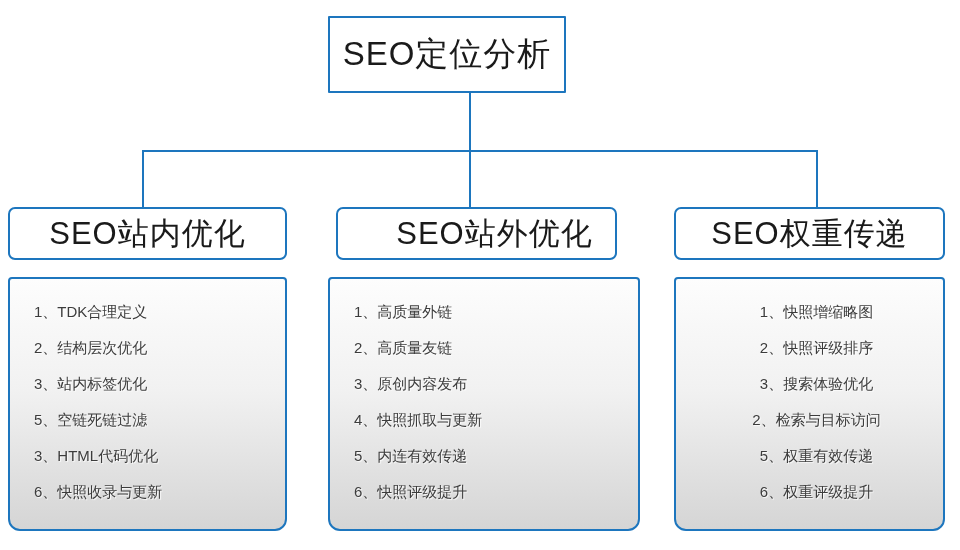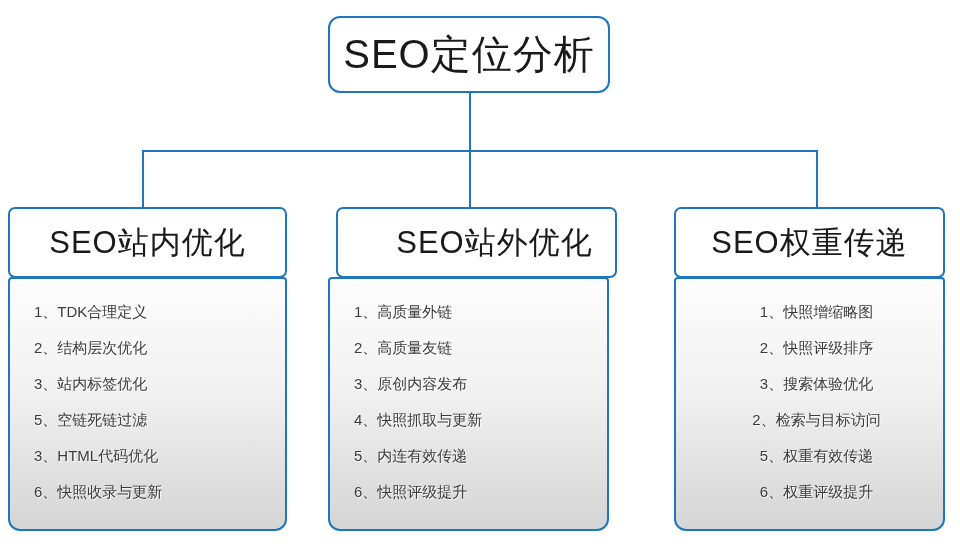--- a/index.html
+++ b/index.html
@@ -21,34 +21,34 @@
   #root-stem   { left: 469px; top: 92px;  height: 60px; }
   #bus         { left: 142px; top: 150px; width: 676px; }
   #drop-left   { left: 142px; top: 150px; height: 58px; }
   #drop-mid    { left: 469px; top: 150px; height: 58px; }
   #drop-right  { left: 816px; top: 150px; height: 58px; }
 
   
   .root-node {
     position: absolute;
     left: 328px; top: 16px;
-    width: 282px; height: 77px;
+    width: 238px; height: 77px;
     background: #ffffff;
     border: 2px solid #1d76be;
-    border-radius: 12px;
+    border-radius: 1px;
     display: flex; align-items: center; justify-content: center;
-    font-size: 40px;
+    font-size: 33px;
     color: #1a1a1a;
     letter-spacing: 1px;
   }
 
   
   .col-header {
     position: absolute;
-    height: 71px;
+    height: 53px;
     background: #ffffff;
     border: 2px solid #1d76be;
     border-radius: 7px;
     display: flex; align-items: center; justify-content: center;
     font-size: 31px;
     color: #1a1a1a;
     letter-spacing: 1px;
     z-index: 2;
   }
   .col-body {
@@ -57,21 +57,21 @@
     height: 254px;
     background: linear-gradient(180deg, #fdfdfd 0%, #f1f1f1 45%, #d5d5d5 100%);
     border: 2px solid #1d76be;
     border-radius: 4px 4px 12px 12px;
     padding: 15px 10px 0 24px;
     z-index: 1;
   }
   #col1-header { left: 8px;   width: 279px; top: 207px; }
   #col1-body   { left: 8px;   width: 279px; }
   #col2-header { left: 336px; width: 281px; top: 207px; padding-left: 36px; }
-  #col2-body   { left: 328px; width: 281px; }
+  #col2-body   { left: 328px; width: 312px; }
   #col3-header { left: 674px; width: 271px; top: 207px; }
   #col3-body   { left: 674px; width: 271px; text-align: center; }
 
   .list-item {
     height: 36px;
     line-height: 36px;
     font-size: 15px;
     color: #3c3c3c;
     text-shadow: 1px 1px 1px rgba(255,255,255,0.9);
     white-space: nowrap;

